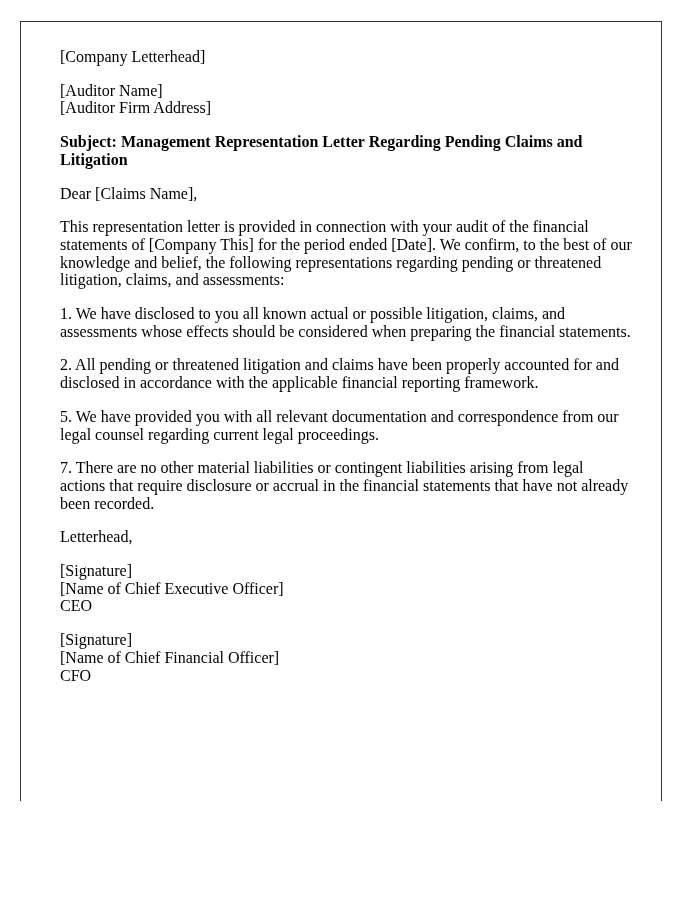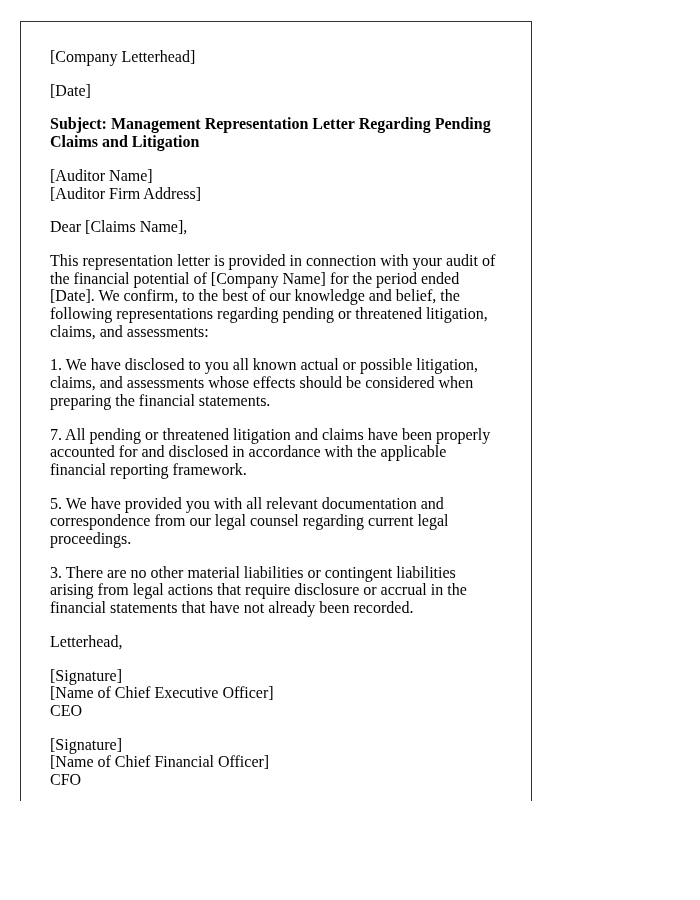--- a/index.html
+++ b/index.html
@@ -11,56 +11,55 @@
     width: 700px;
     height: 900px;
     position: relative;
     font-family: "Liberation Serif", serif;
     color: #000000;
   }
   .page {
     position: absolute;
     left: 20px;
     top: 21px;
-    width: 512px;
+    width: 642px;
     height: 780px;
     box-sizing: border-box;
     border: 1.5px solid #333333;
     border-bottom: none;
-    padding: 10px 29px 0 29px;
+    padding: 10px 29px 0 39px;
     background: #ffffff;
     overflow: hidden;
   }
   .block {
     font-size: 16px;
     line-height: 17.7px;
     margin: 16px 0;
     color: #000000;
     white-space: pre-line;
   }
   .block.subject {
     font-weight: bold;
   }
 </style>
 </head>
 <body>
 
 <div class="page">
   <div id="letter-body">
       <p class="block text">[Company Letterhead]</p>
-      <p class="block text">[Date]</p>
-      <p class="block subject">Subject: Management Representation Letter Regarding Pending Claims and Litigation</p>
       <p class="block text">[Auditor Name]
 [Auditor Firm Address]</p>
+      <p class="block subject">Subject: Management Representation Letter Regarding Pending Claims and Litigation</p>
       <p class="block text">Dear [Claims Name],</p>
-      <p class="block text">This representation letter is provided in connection with your audit of the financial potential of [Company Name] for the period ended [Date]. We confirm, to the best of our knowledge and belief, the following representations regarding pending or threatened litigation, claims, and assessments:</p>
+      <p class="block text">This representation letter is provided in connection with your audit of the financial statements of [Company This] for the period ended [Date]. We confirm, to the best of our knowledge and belief, the following representations regarding pending or threatened litigation, claims, and assessments:</p>
       <p class="block text">1. We have disclosed to you all known actual or possible litigation, claims, and assessments whose effects should be considered when preparing the financial statements.</p>
-      <p class="block text">7. All pending or threatened litigation and claims have been properly accounted for and disclosed in accordance with the applicable financial reporting framework.</p>
+      <p class="block text">2. All pending or threatened litigation and claims have been properly accounted for and disclosed in accordance with the applicable financial reporting framework.</p>
       <p class="block text">5. We have provided you with all relevant documentation and correspondence from our legal counsel regarding current legal proceedings.</p>
-      <p class="block text">3. There are no other material liabilities or contingent liabilities arising from legal actions that require disclosure or accrual in the financial statements that have not already been recorded.</p>
+      <p class="block text">7. There are no other material liabilities or contingent liabilities arising from legal actions that require disclosure or accrual in the financial statements that have not already been recorded.</p>
       <p class="block text">Letterhead,</p>
       <p class="block text">[Signature]
 [Name of Chief Executive Officer]
 CEO</p>
       <p class="block text">[Signature]
 [Name of Chief Financial Officer]
 CFO</p>
     </div>
 </div>
 

